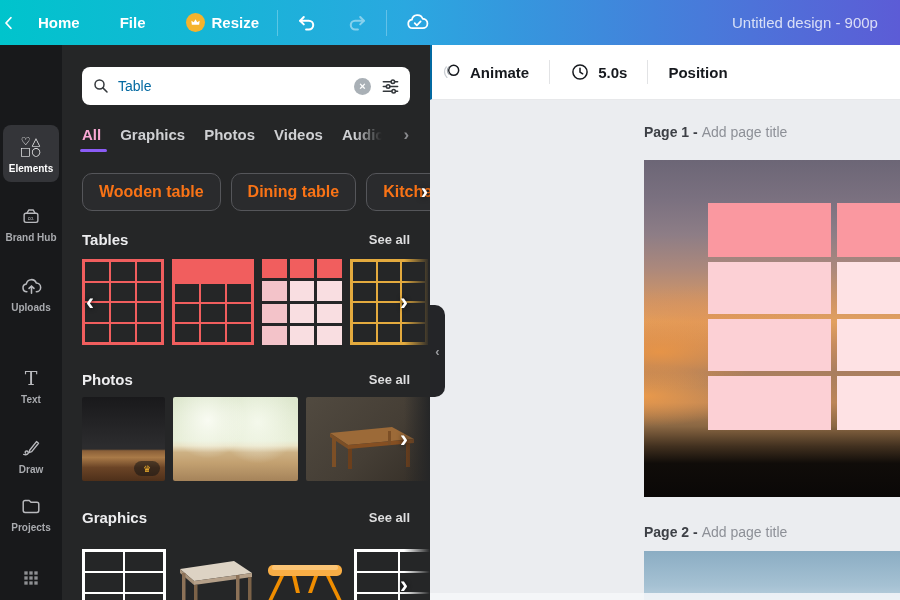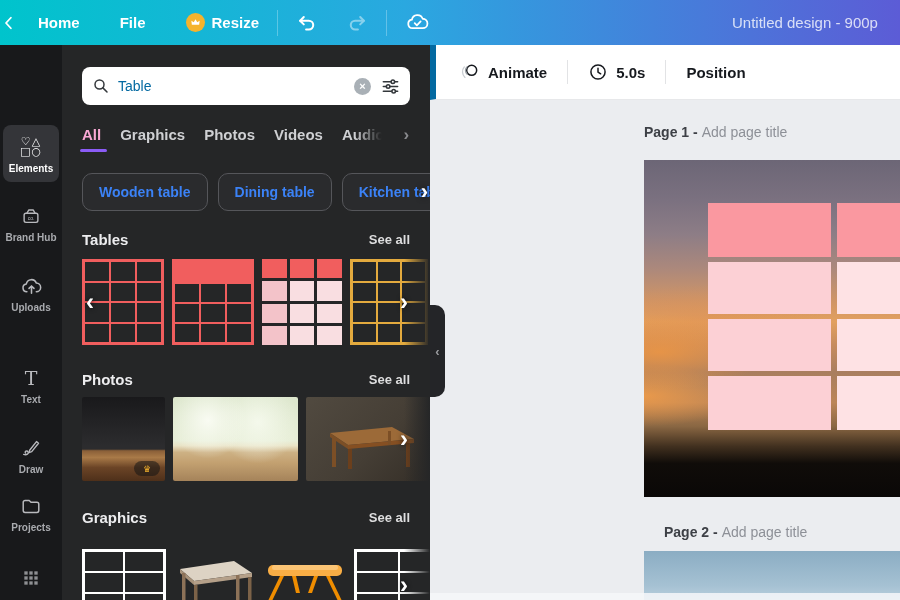--- a/index.html
+++ b/index.html
@@ -54,22 +54,22 @@
   .tab.active { color:#f9a8d4; }
   .tab.active::after { content:""; position:absolute; left:-2px; right:-6px; bottom:0;
     height:3px; border-radius:2px; background:#8b5cf6; }
   .tab.faded { -webkit-mask-image:linear-gradient(to right,#000 30%,transparent 95%);
     mask-image:linear-gradient(to right,#000 30%,transparent 95%); }
   .tabs-chev { color:#8a8b8e; font-size:17px; font-weight:700; cursor:pointer; padding-bottom:8px; }
 
   .pills { position:absolute; left:20px; top:128px; width:348px; height:40px;
     display:flex; gap:10px; overflow:hidden; }
   .pill { flex:0 0 auto; height:38px; border:1px solid #55565a; border-radius:10px;
-    display:flex; align-items:center; padding:0 16px; font-size:14px; font-weight:700;
-    color:#3b82f6; cursor:pointer; background:#2a2b2d; }
+    display:flex; align-items:center; padding:0 16px; font-size:16px; font-weight:700;
+    color:#f97316; cursor:pointer; background:#2a2b2d; }
   .pills-chev { position:absolute; right:2px; top:134px; color:#fff; font-size:22px;
     font-weight:700; cursor:pointer; text-shadow:0 0 6px rgba(0,0,0,.9); z-index:5; }
 
   .sec-head { position:absolute; left:20px; width:328px; display:flex;
     justify-content:space-between; align-items:center; }
   .sec-title { font-size:15px; font-weight:700; color:#ededef; }
   .see-all { font-size:13px; font-weight:700; color:#dededf; cursor:pointer; }
 
   .row { position:absolute; left:20px; width:348px; display:flex; gap:8px; overflow:hidden; }
   .row::after { content:""; position:absolute; right:0; top:0; bottom:0; width:26px;
@@ -113,37 +113,37 @@
 
   
   .gr-white { width:84px; height:88px; border:2px solid #fff; margin-top:6px;
     display:grid; grid-template-columns:repeat(2,1fr); grid-template-rows:repeat(4,1fr); }
   .gr-white > i { border:1px solid #fff; }
   .gr-cut { width:90px; }
 
   
   .editor { position:absolute; left:430px; top:45px; width:470px; height:555px; }
   .etoolbar { position:absolute; left:0; top:0; width:470px; height:55px; background:#fff;
-    border-bottom:1px solid #e7e8ea; border-left:6px solid #0369a1;
-    display:flex; align-items:center; padding-left:24px; }
+    border-bottom:1px solid #e7e8ea; border-left:2px solid #0369a1;
+    display:flex; align-items:center; padding-left:10px; }
   .et-item { display:flex; align-items:center; gap:8px; font-size:15px; font-weight:700;
     color:#16191e; cursor:pointer; }
   .et-div { width:1px; height:24px; background:#e2e3e5; margin:0 20px; }
 
   .canvas-body { position:absolute; left:0; top:55px; width:470px; height:500px;
     background:#ebedf0; overflow:hidden; }
 
   .handle { position:absolute; left:0; top:205px; width:15px; height:92px; background:#242528;
     border-radius:0 10px 10px 0; cursor:pointer; display:flex; align-items:center;
     justify-content:center; color:#9b9ca0; font-size:13px; font-weight:700; z-index:8; }
 
   .page-label { position:absolute; left:214px; font-size:14px; white-space:nowrap; cursor:text; }
   .page-label .pl-b { font-weight:700; color:#3d4046; }
   .page-label .pl-g { color:#8d9097; margin-left:4px; }
-  .pl1 { top:24px; } .pl2 { top:424px;margin-left:20px; }
+  .pl1 { top:24px; } .pl2 { top:424px; }
 
   .page1 { position:absolute; left:214px; top:60px; right:0; height:337px; overflow:hidden; cursor:pointer;
     background:
       radial-gradient(ellipse 60% 16% at 6% 57%, rgba(243,152,64,.75), transparent 70%),
       radial-gradient(ellipse 55% 13% at 0% 70%, rgba(244,158,72,.8), transparent 70%),
       radial-gradient(ellipse 70% 14% at 22% 47%, rgba(224,141,80,.4), transparent 70%),
       linear-gradient(180deg,#6c6676 0%,#7b7180 12%,#8d7d86 22%,#ab887c 32%,
         #d09566 42%,#e2a05f 48%,#c68b5e 55%,#a97e5f 63%,#bc8557 72%,#8a6743 79%,
         #41301f 85%,#100c09 90%,#0a0807 100%); }
   .ptable { position:absolute; left:64px; top:43px; width:280px;

